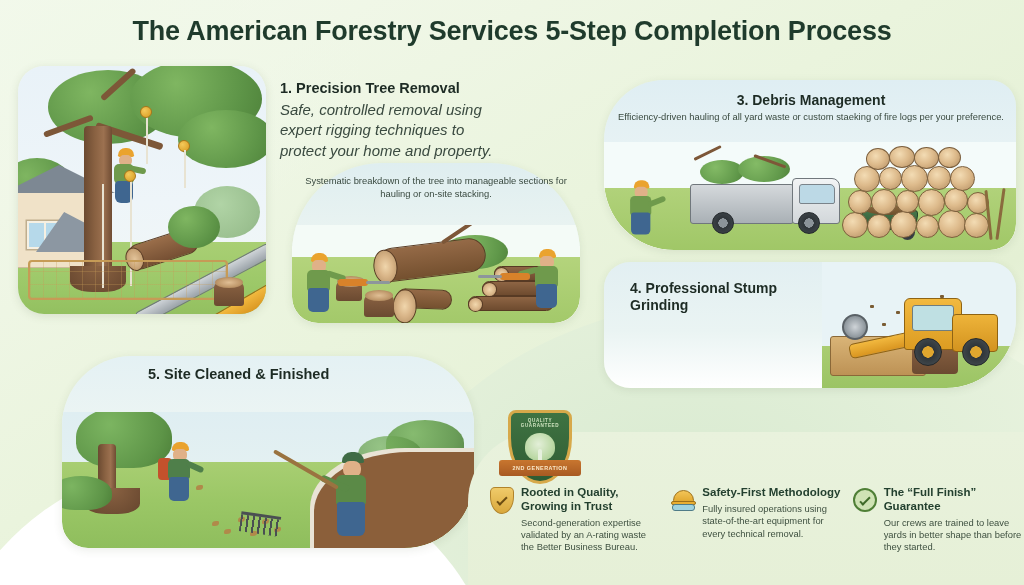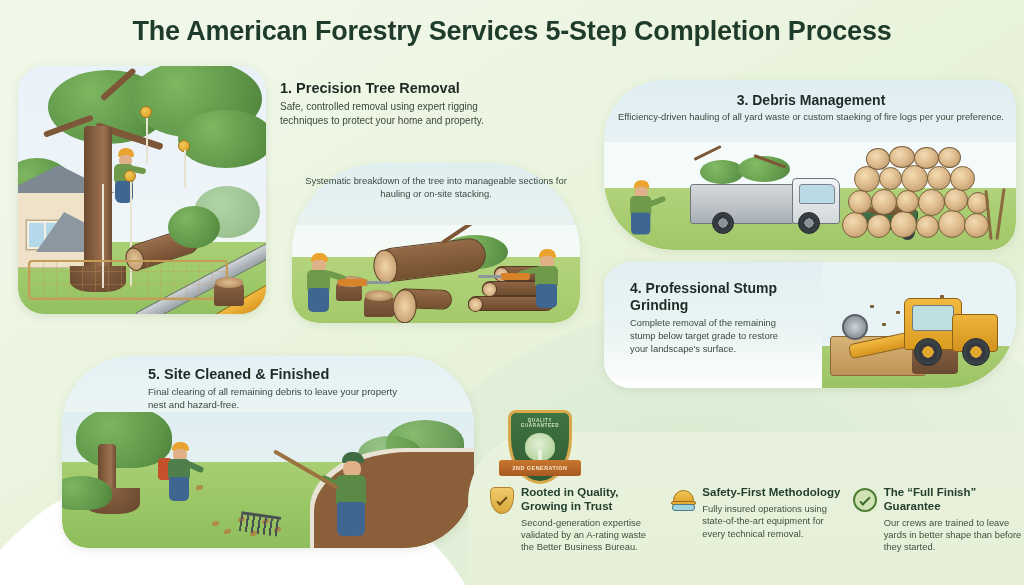--- a/index.html
+++ b/index.html
@@ -397,21 +397,21 @@
   .check.green { border-color:#3f6b28; }
   .q-text { flex: 1 1 auto; }
   .q-head { font-size: 11.5px; font-weight: bold; color: #23402f; line-height: 1.2; }
   .q-desc { margin-top: 3px; font-size: 9.4px; color: #3d4f3f; line-height: 1.32; }
 
   
   .step-title { font-weight: bold; color: #1d2b24; }
   .step-desc { color: #3a4a40; }
   #s1-text { position: absolute; left: 264px; top: 80px; width: 232px; margin-left: 16px; }
   #s1-text .step-title { font-size: 14.5px; }
-  #s1-text .step-desc { font-size: 10px; line-height: 1.35; margin-top: 4px; }
+  #s1-text .step-desc { font-size: 15px; line-height: 1.35; margin-top: 4px; font-style: italic; }
   #s2-text { position: absolute; left: 296px; top: 172px; width: 280px; text-align: center; }
   #s2-text .step-title { font-size: 14px; }
   #s2-text .step-desc { font-size: 9.4px; line-height: 1.35; margin-top: 3px; }
   #s3-text { position: absolute; left: 612px; top: 92px; width: 398px; text-align: center; }
   #s3-text .step-title { font-size: 14px; }
   #s3-text .step-desc { font-size: 9.4px; line-height: 1.35; margin-top: 3px; }
   #s4-text { position: absolute; left: 630px; top: 280px; width: 150px; }
   #s4-text .step-title { font-size: 14px; line-height: 1.18; }
   #s4-text .step-desc { font-size: 9.4px; line-height: 1.36; margin-top: 4px; }
   #s5-text { position: absolute; left: 148px; top: 366px; width: 250px; }
@@ -610,21 +610,20 @@
       <div class="g-disc"></div>
       <div class="g-cab"></div>
       <div class="g-body"></div>
       <div class="g-wheel" style="right:8px;"></div>
       <div class="g-wheel" style="right:56px;"></div>
     </div>
   </div>
 
   <div id="s4-text">
     <div class="step-title">4. Professional Stump Grinding</div>
-    <div class="step-desc">Complete removal of the remaining stump below target grade to restore your landscape's surface.</div>
   </div>
 
   <div class="panel" id="panel5">
     <div class="scene">
       <div class="sky"></div>
       <div class="ground"></div>
 
       <div class="hedge" style="left:14px; top:-6px; width:96px; height:62px;"></div>
       <div class="trunk" style="left:36px; bottom:40px; width:18px; height:64px;"></div>
       <div class="hedge" style="left:-12px; bottom:38px; width:62px; height:34px;"></div>
@@ -657,21 +656,20 @@
         <div class="r-arm"></div>
         <div class="r-legs"></div>
         <div class="rake-handle"></div>
         <div class="rake-head"></div>
       </div>
     </div>
   </div>
 
   <div id="s5-text">
     <div class="step-title">5. Site Cleaned &amp; Finished</div>
-    <div class="step-desc">Final clearing of all remaining debris to leave your property nest and hazard-free.</div>
   </div>
 
   <div id="quality-band">
 
     <div class="badge">
       <div class="badge-shield">
         <div class="badge-arc">QUALITY GUARANTEED</div>
         <div class="badge-tree"></div>
       </div>
       <div class="badge-ribbon">2ND GENERATION</div>

